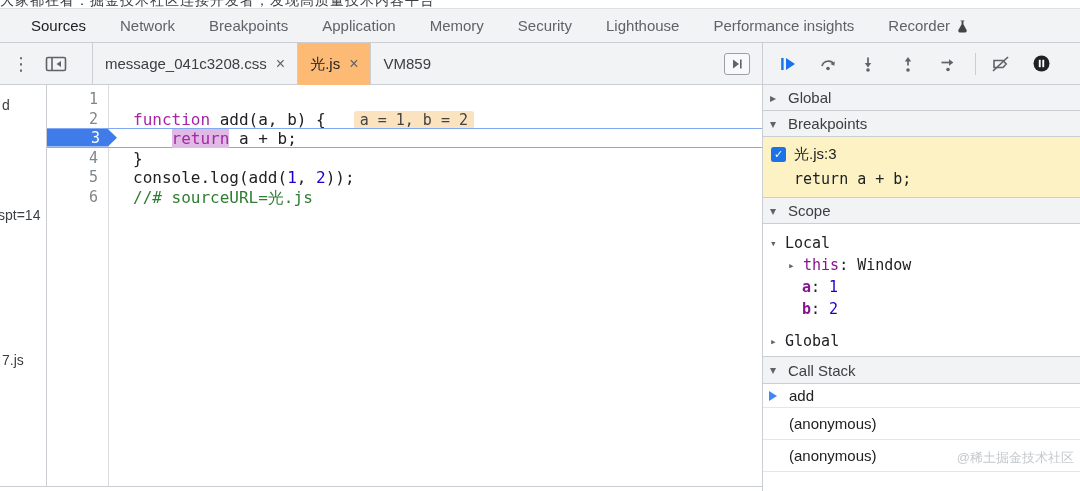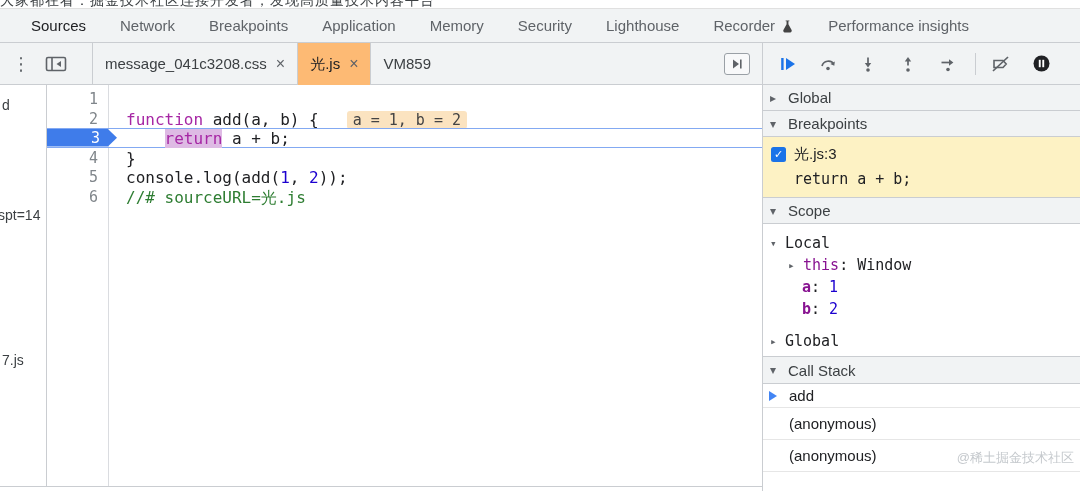--- a/index.html
+++ b/index.html
@@ -56,21 +56,21 @@
   .navigator{position:absolute;left:0;top:85px;width:47px;bottom:5px;background:#fff;
     border-right:1px solid var(--border);overflow:hidden;font-size:14px;color:#3c4043;}
   .navigator .nav-item{position:absolute;white-space:nowrap;}
 
   
   .editor{position:absolute;left:47px;top:85px;width:715px;height:401px;background:#fff;
     font-family:"DejaVu Sans Mono","Liberation Mono",monospace;}
   .gutter-divider{position:absolute;left:61px;top:0;height:100%;width:0;border-left:1px solid #dadce0;}
   .line{position:absolute;left:0;right:0;height:19.5px;line-height:19.5px;display:flex;}
   .ln{width:61px;padding-right:10px;text-align:right;color:var(--gutter-num);font-size:15px;}
-  .lc{padding-left:18px;font-size:16px;color:var(--text-primary);white-space:pre;flex:1;}
+  .lc{padding-left:25px;font-size:16px;color:var(--text-primary);white-space:pre;flex:1;}
   .kw{color:var(--keyword);}
   .num{color:var(--number);}
   .comment{color:var(--comment);}
   .sel{background:var(--selection-purple);}
   .hint{display:inline-block;background:var(--hint-bg);margin-left:28px;padding:0 6px;border-radius:3px;
     font-size:15px;color:#444;line-height:18px;}
   .line.current{top:43px;border-top:1px solid var(--exec-line-border);border-bottom:1px solid var(--exec-line-border);}
   .ln3{width:70px;margin-right:-9px;background:var(--exec-gutter-bg);color:#fff;text-align:right;
     padding-right:17px;font-size:15px;z-index:1;
     clip-path:polygon(0 0,87% 0,100% 50%,87% 100%,0 100%);}
@@ -130,30 +130,30 @@
     <div class="ptab">
         <span>Memory</span>
       </div>
     <div class="ptab">
         <span>Security</span>
       </div>
     <div class="ptab">
         <span>Lighthouse</span>
       </div>
     <div class="ptab">
+        <span>Performance insights</span>
+      </div>
+    <div class="ptab">
       <span>Recorder</span>
       <span class="flask">
         <svg width="13" height="14" viewBox="0 0 14 14">
             <path d="M5 1h4v1h-1v3l3.4 6.4c.6 1.1-.2 2.6-1.5 2.6H4.1c-1.3 0-2.1-1.5-1.5-2.6L6 5V2H5z" fill="#444"></path>
           </svg>
       </span>
     </div>
-    <div class="ptab">
-        <span>Performance insights</span>
-      </div>
   </div>
 
   <div class="tabstrip">
     <div class="kebab">
         <span>⋮</span>
       </div>
     <div class="nav-toggle">
       <span>
         <svg width="22" height="18" viewBox="0 0 22 18">
           <rect x="1.5" y="2.5" width="19" height="13" rx="1.5" fill="none" stroke="#5f6368" stroke-width="1.6"></rect>

